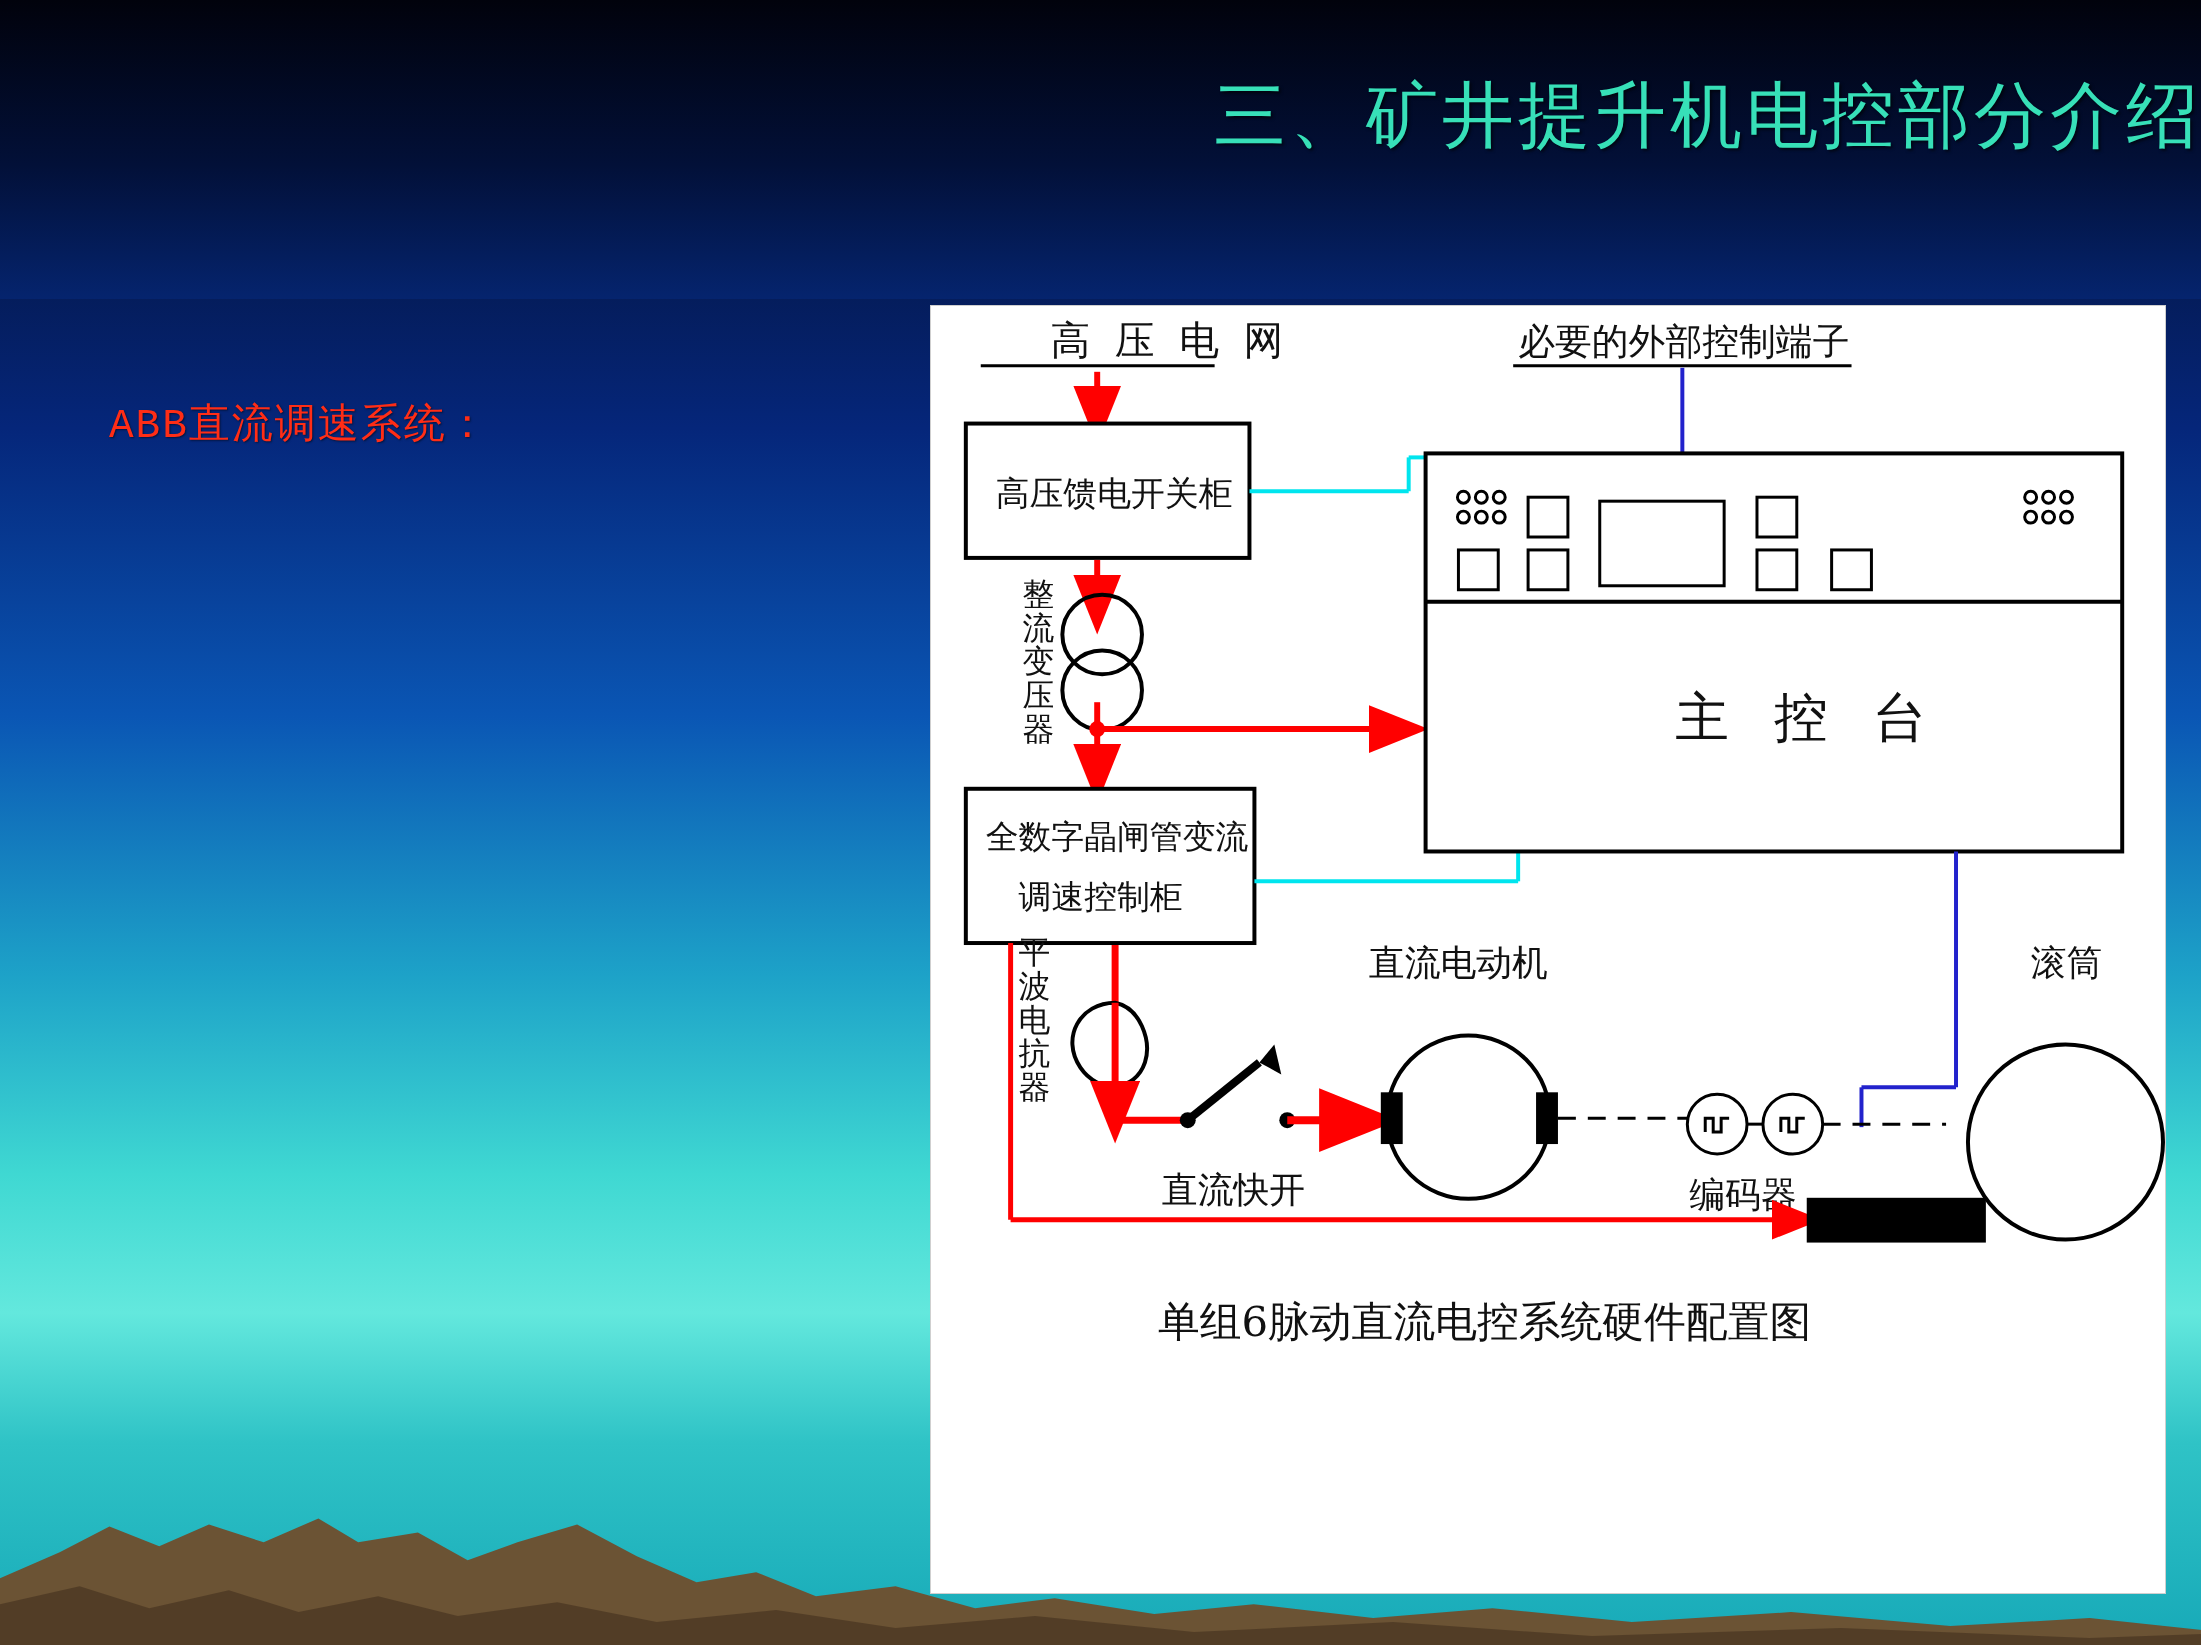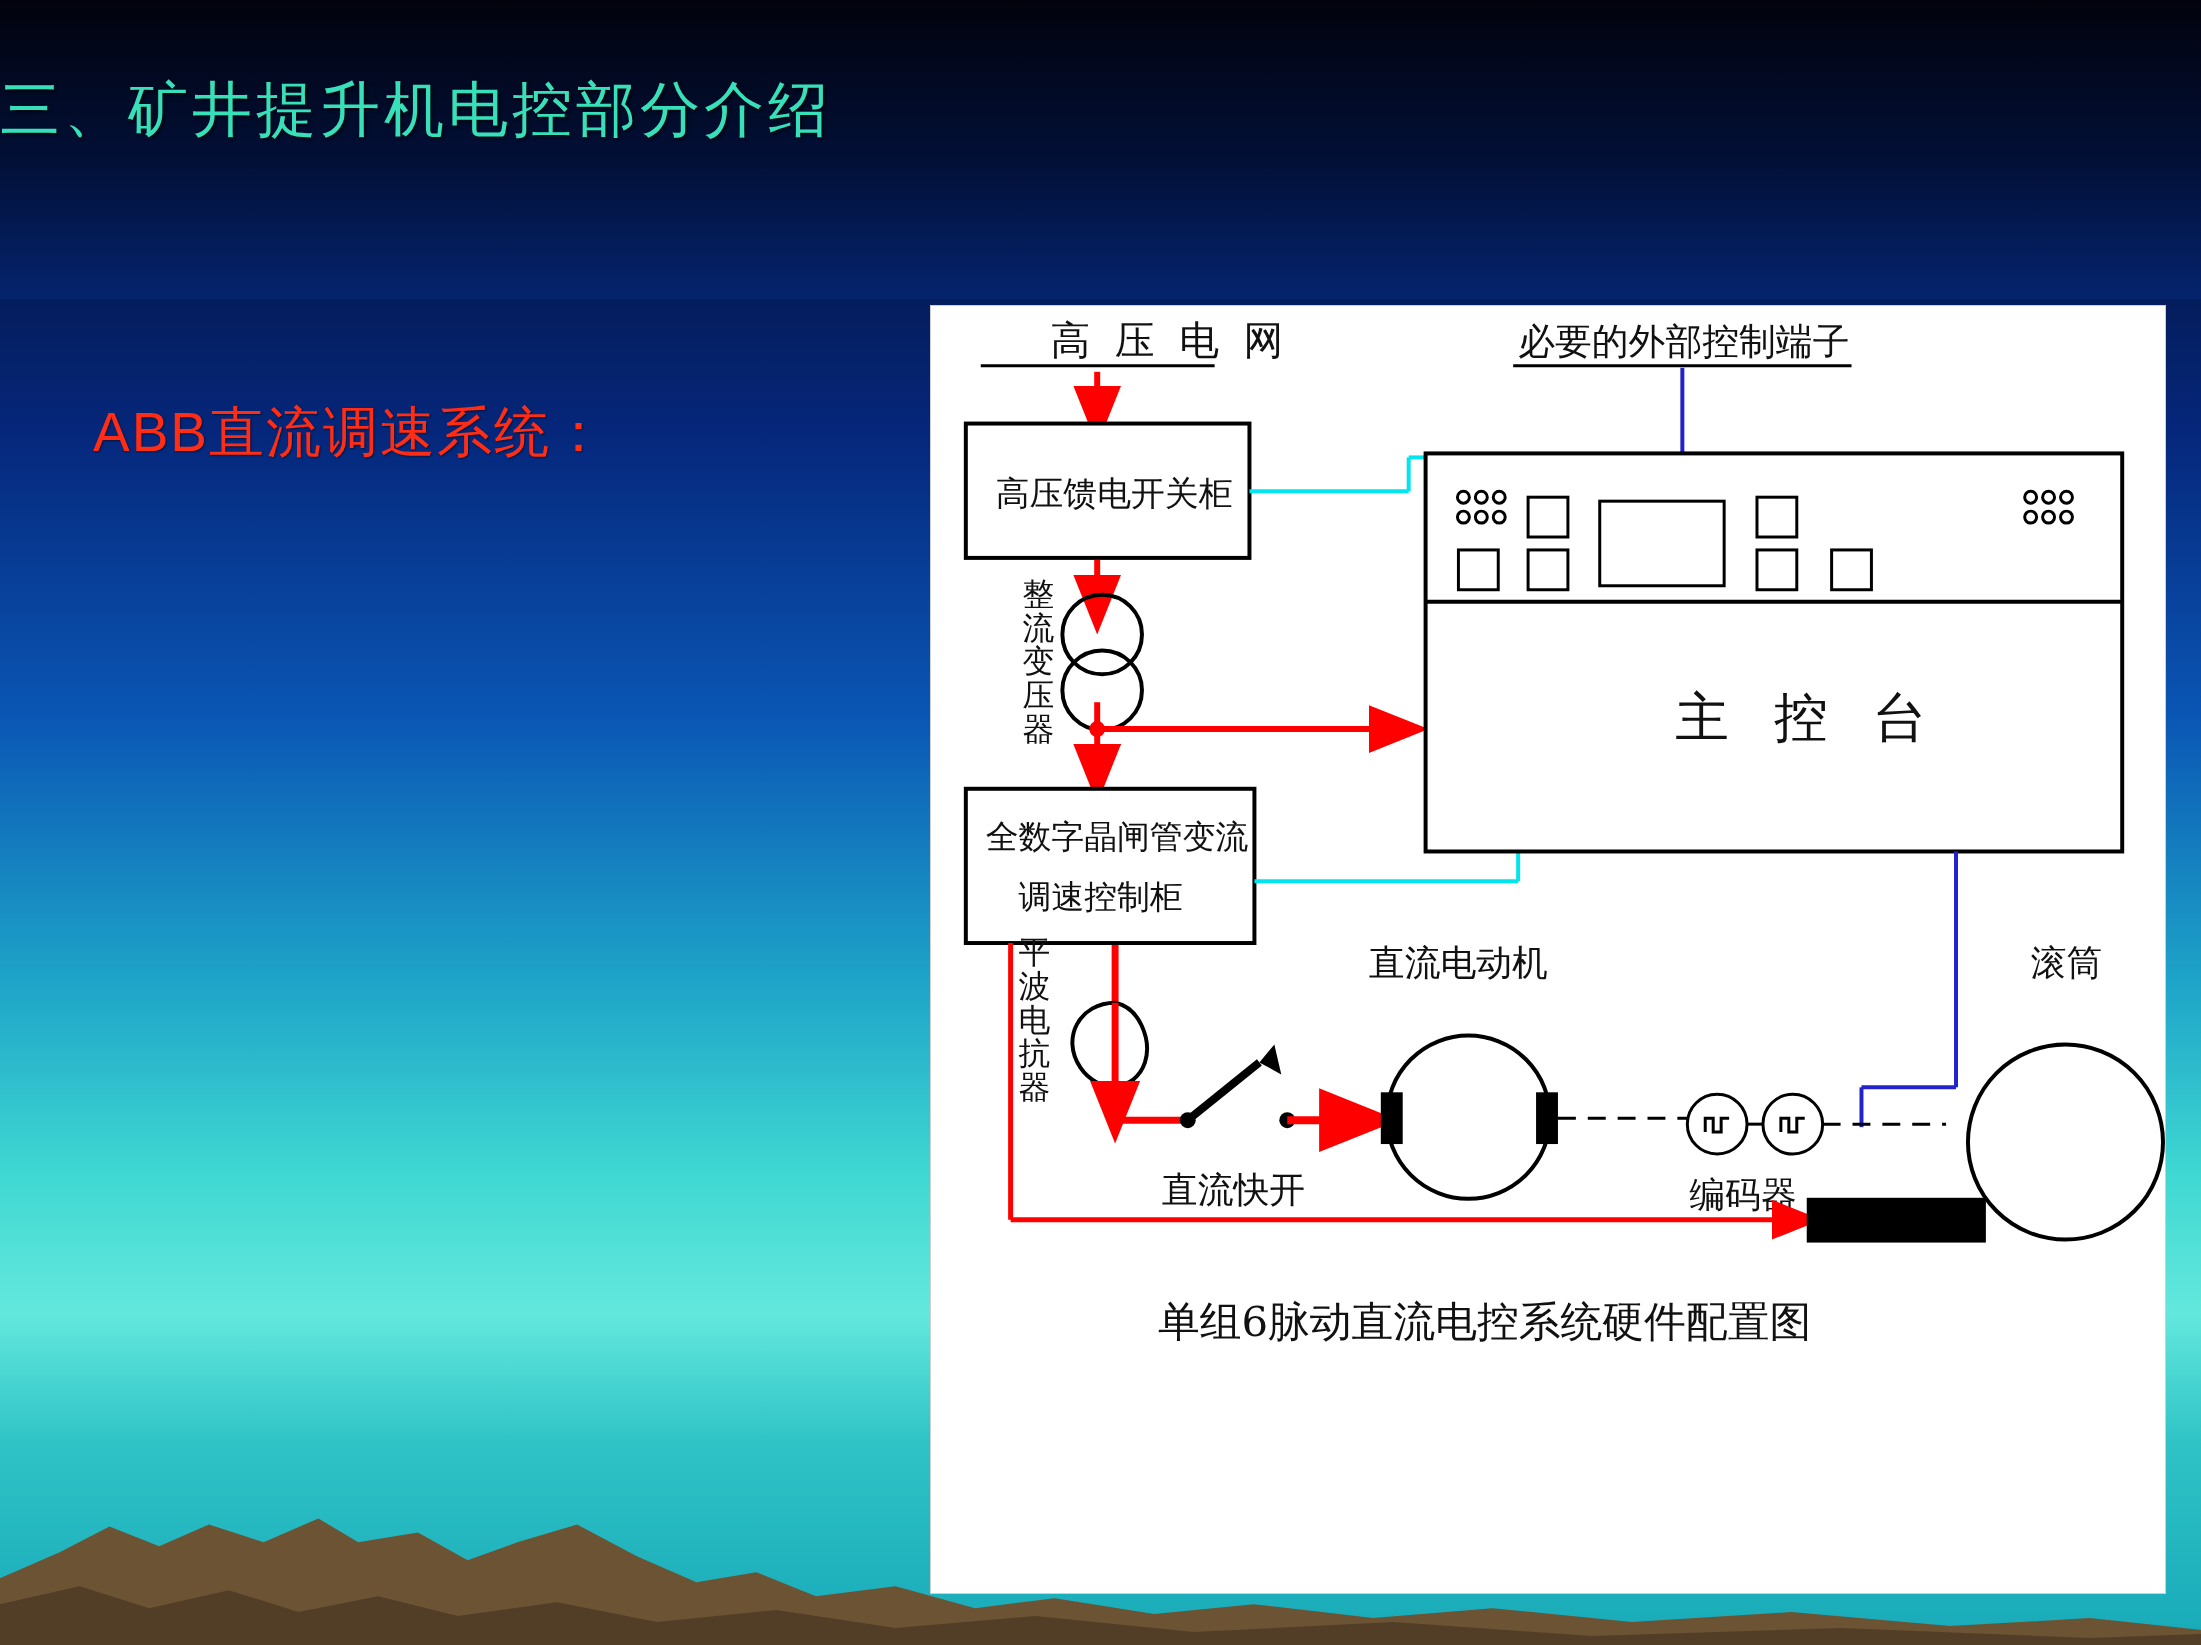--- a/index.html
+++ b/index.html
@@ -22,30 +22,30 @@
         #2fc3c6 1443px,
         #17a9b8 1646px);
     overflow:hidden;
   }
   
   .topband{
     position:absolute;left:0;top:0;width:2202px;height:299px;
     background:linear-gradient(to bottom,#01020c 0%,#021038 55%,#05246e 100%);
   }
   .title{
-    position:absolute;left:0;top:76px;width:2202px;text-align:left;
+    position:absolute;left:0;top:76px;width:2202px;text-align:right;
     color:#37e0b8;
     font-family:"DejaVu Serif","Liberation Serif",serif;
-    font-size:60px;line-height:1.1;letter-spacing:4px;
+    font-size:72px;line-height:1.1;letter-spacing:4px;
     text-shadow:2px 2px 3px rgba(0,0,0,.6);
   }
   .subtitle{
-    position:absolute;left:93px;top:396px;
-    font-family:Liberation Sans, sans-serif;
-    font-size:55px;color:#ff2d16;letter-spacing:2px;
+    position:absolute;left:109px;top:396px;
+    font-family:Liberation Mono, monospace;
+    font-size:41px;color:#ff2d16;letter-spacing:2px;
     text-shadow:1px 1px 2px rgba(0,0,0,.5);
   }
   
   .mountain{position:absolute;left:0;bottom:0;width:2202px;height:299px;}
   
   .panel{
     position:absolute;left:930px;top:305px;width:1234px;height:1287px;
     background:#ffffff;border:1px solid #cfcfcf;overflow:hidden;text-align:center;
   }
   .panel svg{display:block;}

